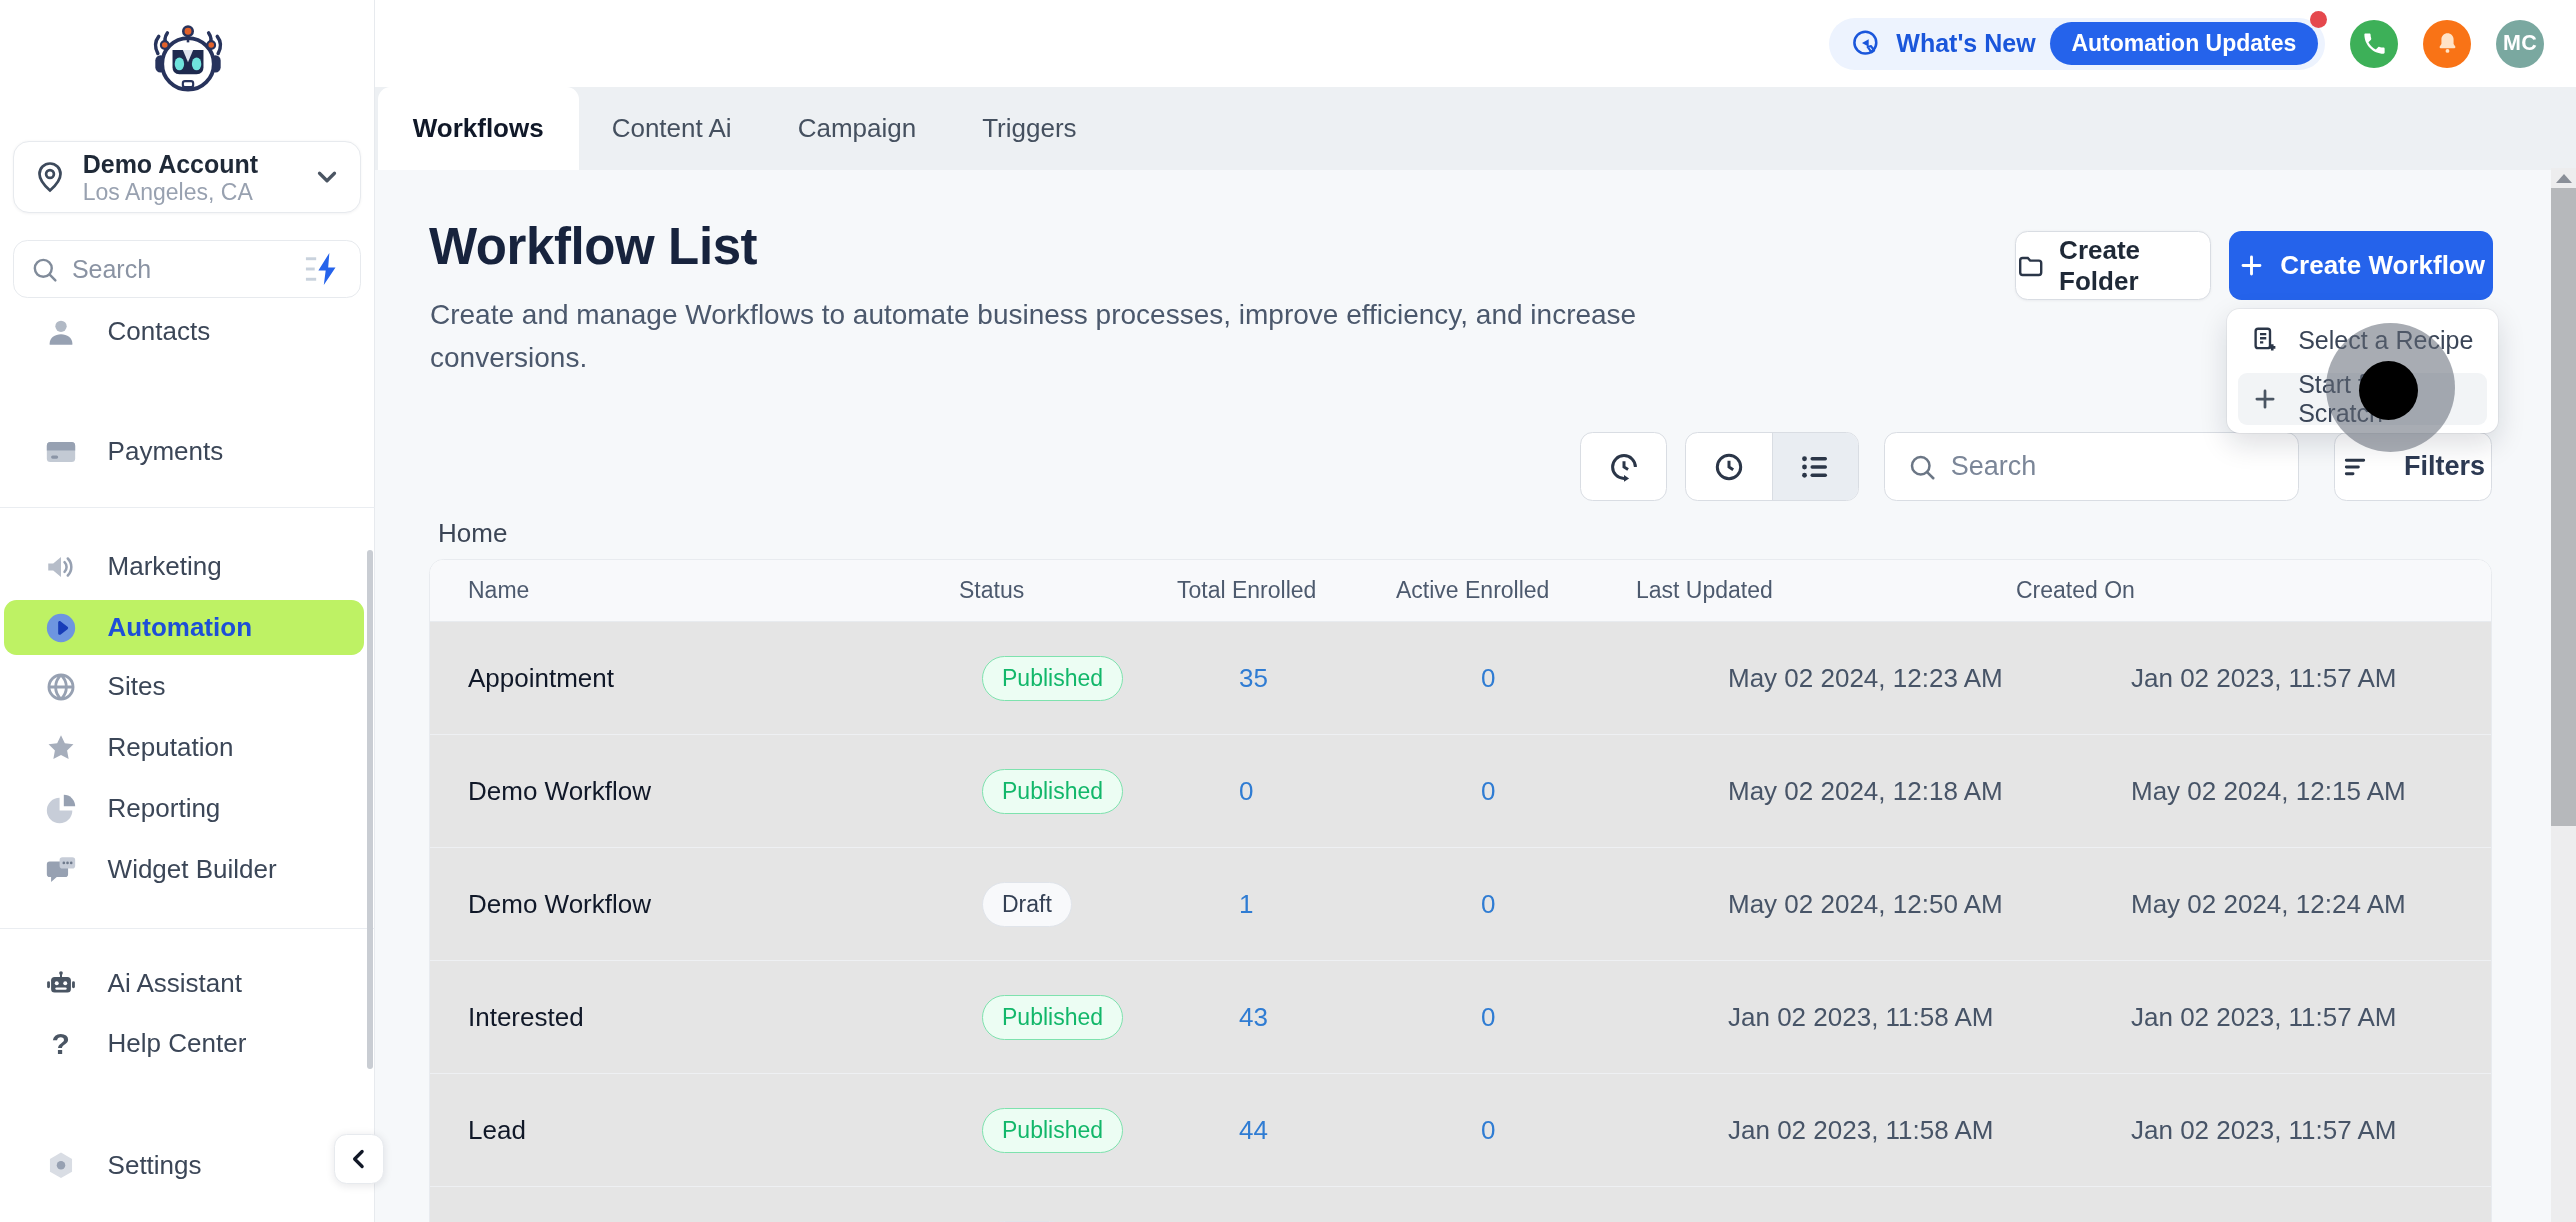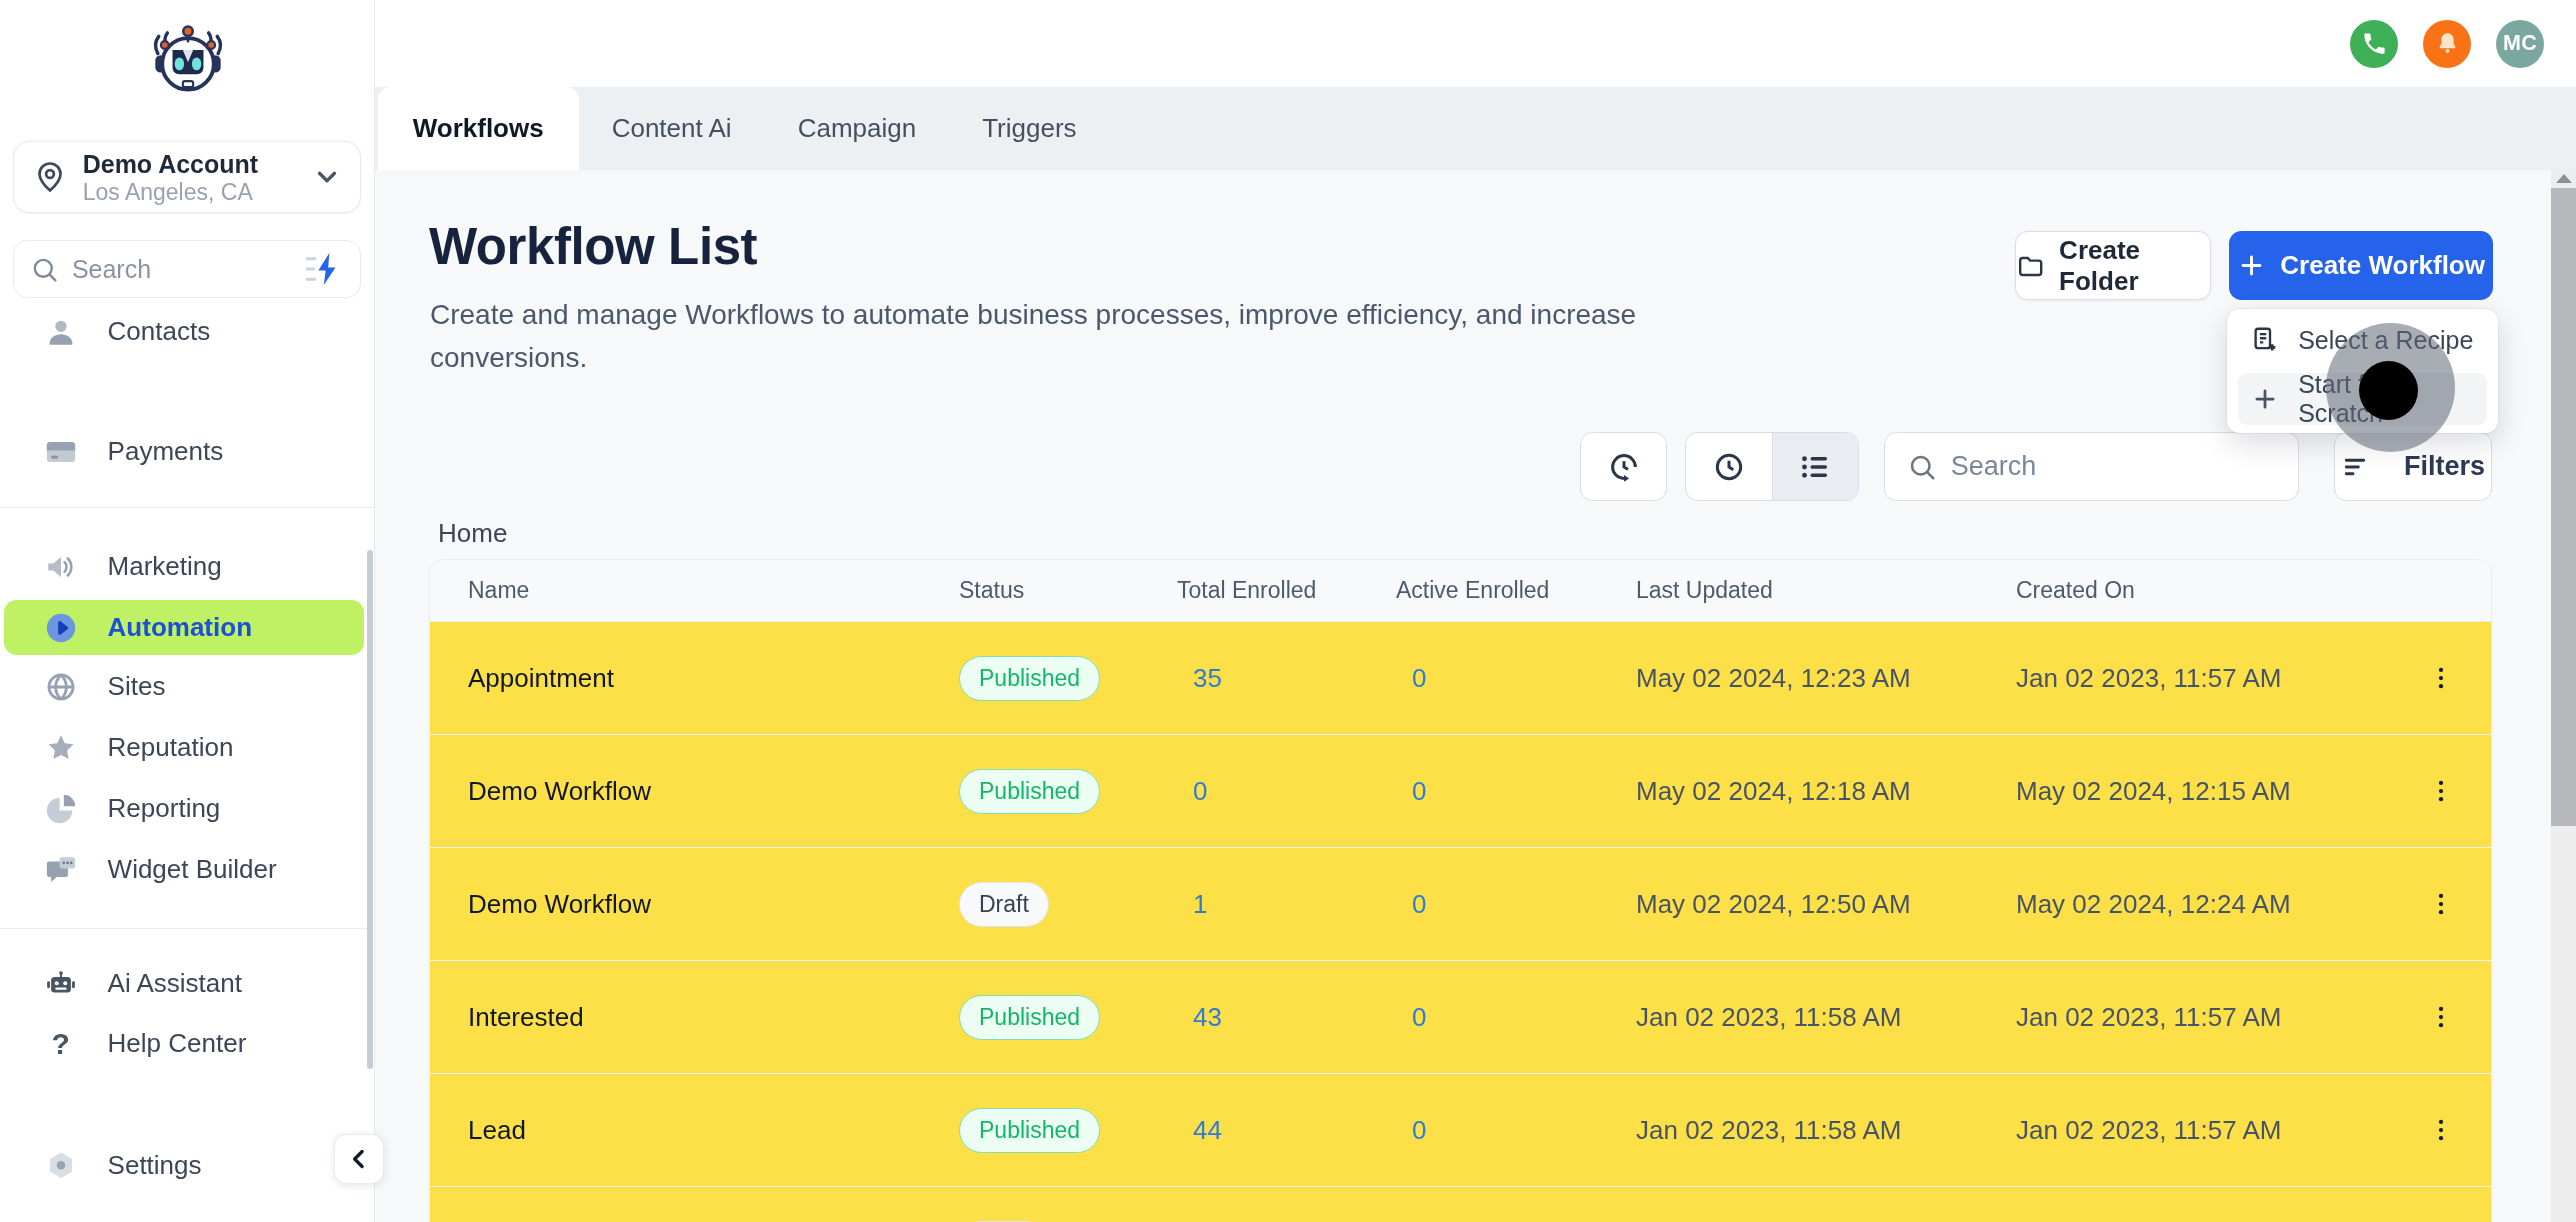--- a/index.html
+++ b/index.html
@@ -68,21 +68,21 @@
   .tb-search svg { width:30px; height:30px; }
   .tb-search input { border:none; outline:none; flex:1; margin-left:14.3px; font-size:27px; color:#3b4657; font-family:inherit; background:transparent; min-width:0; }
   .tb-search input::placeholder { color:#7b8698; }
   .tool-filters { left:2334px; width:158px; gap:31px; font-size:27px; font-weight:bold; color:#2d3a53; }
   .tool-filters svg { width:32px; height:32px; }
   
   .breadcrumb { position:absolute; left:438px; top:518px; font-size:26px; color:#3b4555; cursor:pointer; }
   .table-card { position:absolute; left:429px; top:559px; width:2063px; height:664px; background:#fff; border:0.9px solid #e8ebef; border-radius:14.3px 14.3px 0 0; overflow:hidden; }
   .tgrid { display:grid; grid-template-columns:529px 218px 219px 240px 380px 403px 1fr; align-items:center; }
   .thead { height:62px; background:#f8f9fb; border-bottom:0.9px solid #e8ebef; color:#4d5a6e; font-size:23px; }
-  .trow { height:113px; border-bottom:0.9px solid #eef0f3; font-size:26px; background:#fde047; }
+  .trow { height:113px; border-bottom:0.9px solid #eef0f3; font-size:26px; background:#e5e5e5;gap:23px; }
   .cell-name { padding-left:38px; color:#101828; }
   .th-name { padding-left:38px; }
   .badge { display:inline-flex; align-items:center; justify-content:center; padding:8px 19px; border-radius:894px; font-size:23px; width:max-content; }
   .badge.published { color:#12b76a; background:#ecfdf3; border:1.8px solid #7ee2ae; }
   .badge.draft { color:#344054; background:#f8f9fb; border:1.8px solid #e0e4ea; }
   .cell-num { padding-left:16px; }
   .cell-num a { color:#2f7cd3; text-decoration:none; cursor:pointer; }
   .cell-date { color:#475467; }
   .kebab { width:43px; height:50px; display:flex; align-items:center; justify-content:center; cursor:pointer; border-radius:7.2px; }
   .kebab svg { width:30px; height:30px; }
@@ -245,20 +245,30 @@
     <div class="side-scroll-thumb"></div>
   </div>
 
   <div class="collapse-btn">
     <svg viewBox="0 0 24 24" fill="none" stroke="#111827" stroke-width="2.6" stroke-linecap="round" stroke-linejoin="round">
         <path d="M14.5 6l-6 6 6 6"></path>
       </svg>
   </div>
 
   <div class="topbar">
+    <div class="whatsnew-pill">
+      <svg class="wn-icon" viewBox="0 0 24 24">
+        <circle cx="11.5" cy="11" r="8.2" fill="none" stroke="#1a56db" stroke-width="1.9"></circle>
+        <path d="M9 11.3l5-2.8v5.6l-5-2.8z" fill="#1a56db"></path>
+        <path d="M13.2 14.2l3 4 1.9-1.2-2.3-3.4z" fill="none" stroke="#1a56db" stroke-width="1.6" stroke-linejoin="round"></path>
+      </svg>
+      <span class="wn-label">What's New</span>
+      <span class="wn-badge">Automation Updates</span>
+      <span class="wn-dot"></span>
+    </div>
     <div class="hd-circle hd-phone">
       <svg viewBox="0 0 24 24">
           <path d="M6.6 10.8c1.5 2.9 3.8 5.2 6.6 6.6l2.2-2.2c.3-.3.7-.4 1-.2 1.1.4 2.3.6 3.6.6.6 0 1 .4 1 1V20c0 .6-.4 1-1 1C10.8 21 3 13.2 3 3.9 3 3.4 3.4 3 4 3h3.5c.6 0 1 .4 1 1 0 1.2.2 2.4.6 3.6.1.3 0 .7-.2 1L6.6 10.8z" fill="#fff"></path>
         </svg>
     </div>
     <div class="hd-circle hd-bell">
       <svg viewBox="0 0 24 24">
           <path d="M12 2.8c-3 0-5.4 2.4-5.4 5.4v4.2l-1.5 2.3c-.4.6 0 1.5.8 1.5h12.2c.8 0 1.2-.9.8-1.5l-1.5-2.3V8.2c0-3-2.4-5.4-5.4-5.4z" fill="#ffe3c7"></path>
           <circle cx="12" cy="18.6" r="1.7" fill="#ffe3c7"></circle>
         </svg>

